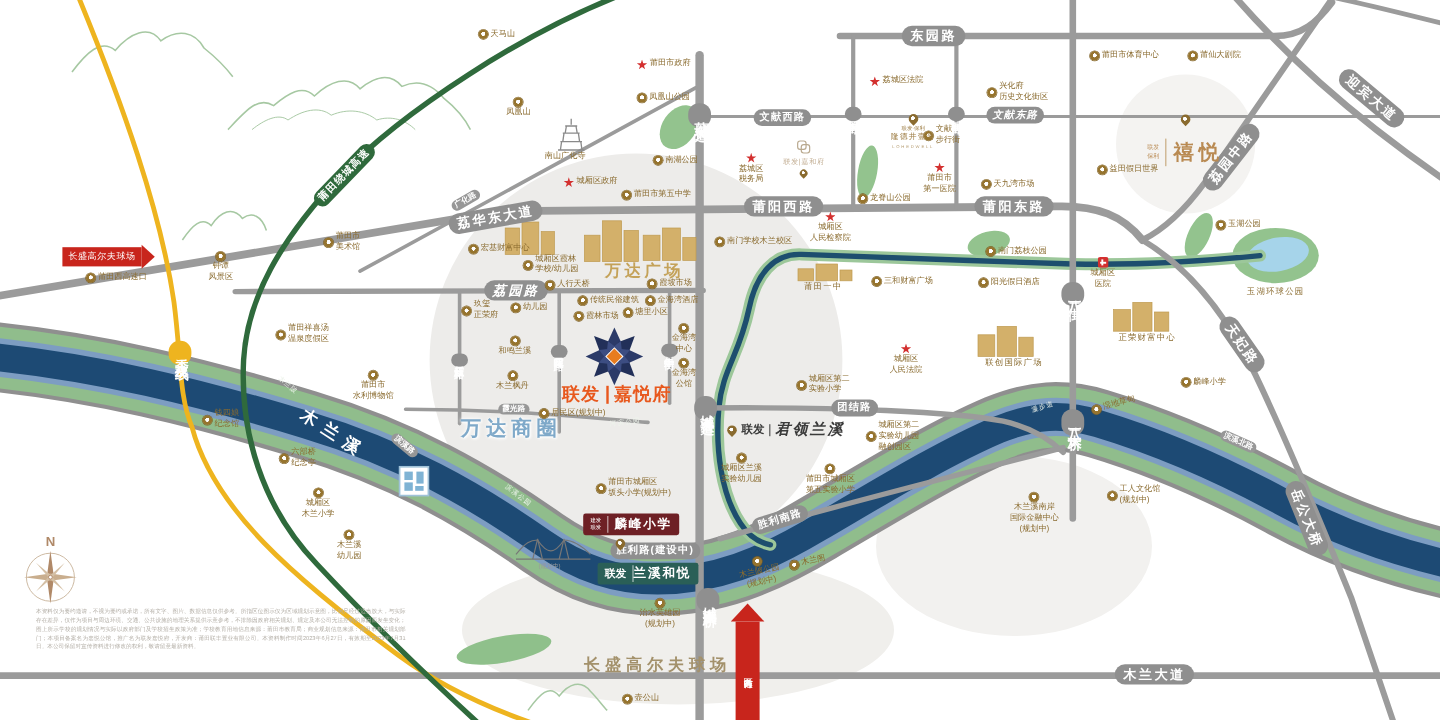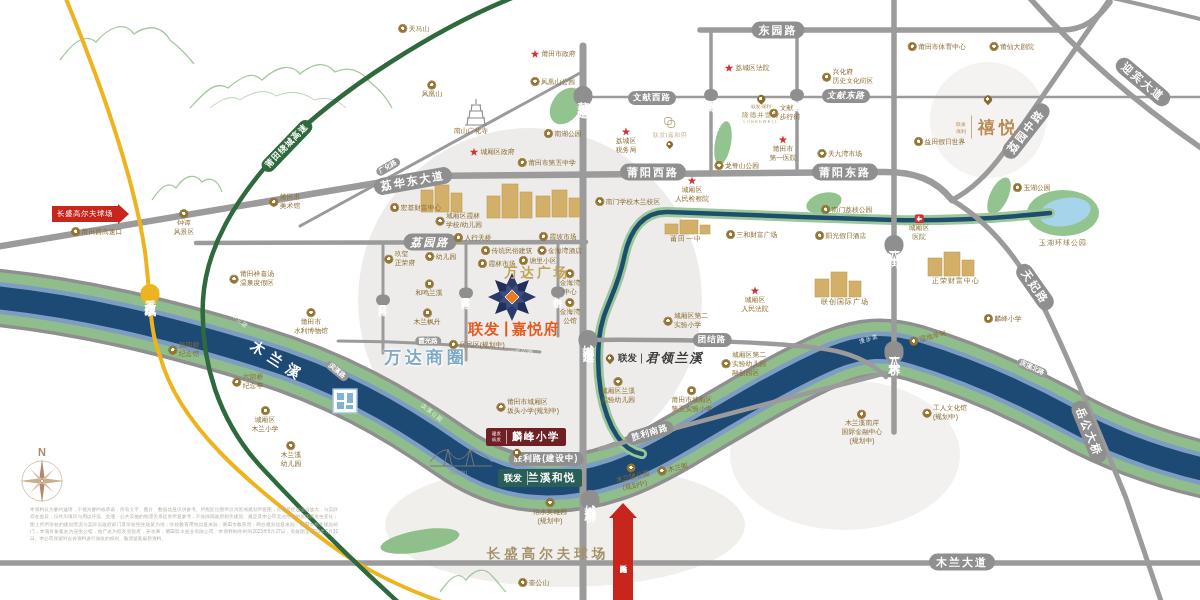--- a/index.html
+++ b/index.html
@@ -346,21 +346,21 @@
       <div class="lb poi" style="left: 473px; top: 238px;"><span class="ico ico-b"></span><span>人行天桥</span></div>
       <div class="lb poi" style="left: 507px; top: 251px;"><span class="ico ico-b"></span><span>传统民俗建筑</span></div>
       <div class="lb poi" style="left: 558px; top: 237px;"><span class="ico ico-b"></span><span>霞坡市场</span></div>
       <div class="lb poi" style="left: 560px; top: 251px;"><span class="ico ico-b"></span><span>金海湾酒店</span></div>
       <div class="lb poi" style="left: 497px; top: 264px;"><span class="ico ico-b"></span><span>霞林市场</span></div>
       <div class="lb poi" style="left: 538px; top: 261px;"><span class="ico ico-b"></span><span>塘里小区</span></div>
       <div class="lb poiu" style="left: 570px; top: 283px;"><span class="ico ico-b"></span><span>金海湾
 中心</span></div>
       <div class="lb poiu" style="left: 570px; top: 312px;"><span class="ico ico-b"></span><span>金海湾
 公馆</span></div>
-      <div class="lb gbig" style="left: 537px; top: 226px; margin-top: 47px;">
+      <div class="lb gbig" style="left: 537px; top: 226px;">
         <span>万达广场</span>
       </div>
       <div class="lb blue" style="left: 426px; top: 357px;">
         <span>万达商圈</span>
       </div>
       <div class="lb poi" style="left: 628px; top: 202px;"><span class="ico ico-b"></span><span>南门学校木兰校区</span></div>
       <div class="lb govu" style="left: 692px; top: 190px;"><span class="ico ico-s"></span><span>城厢区
 人民检察院</span></div>
       <div class="lb gsm" style="left: 686px; top: 239px;"><span>莆田一中</span></div>
       <div class="lb poi" style="left: 752px; top: 235px;"><span class="ico ico-b"></span><span>三和财富广场</span></div>

